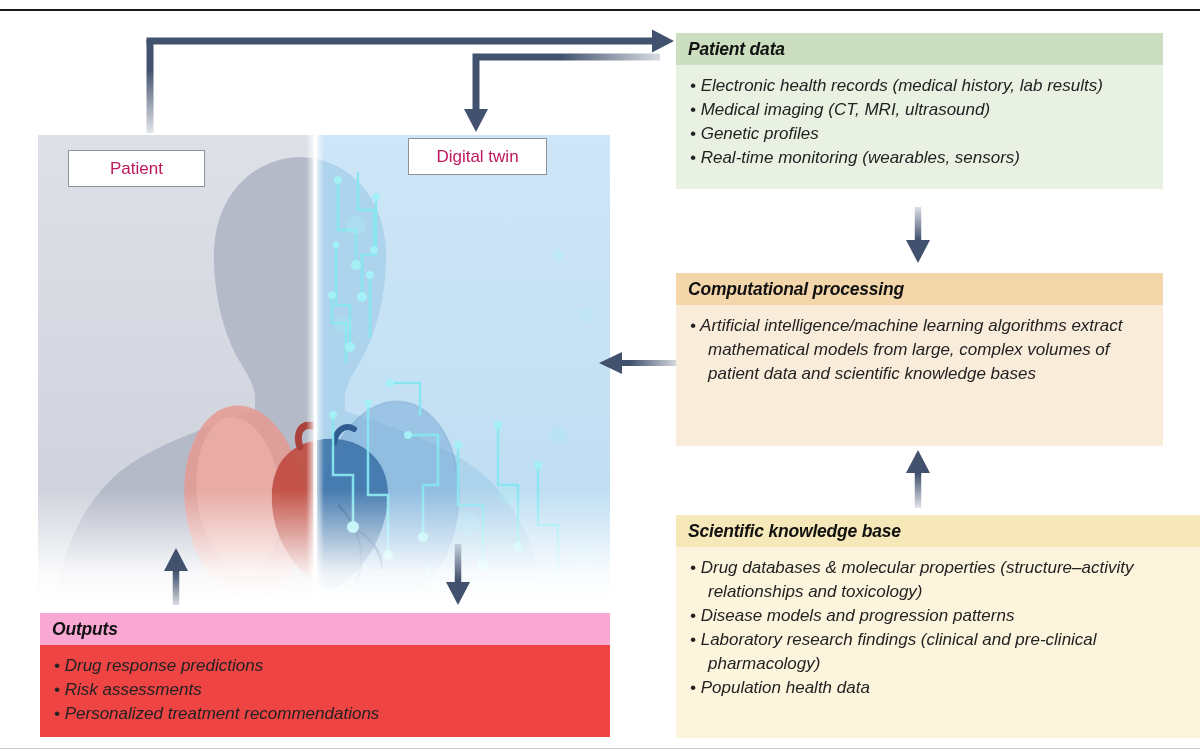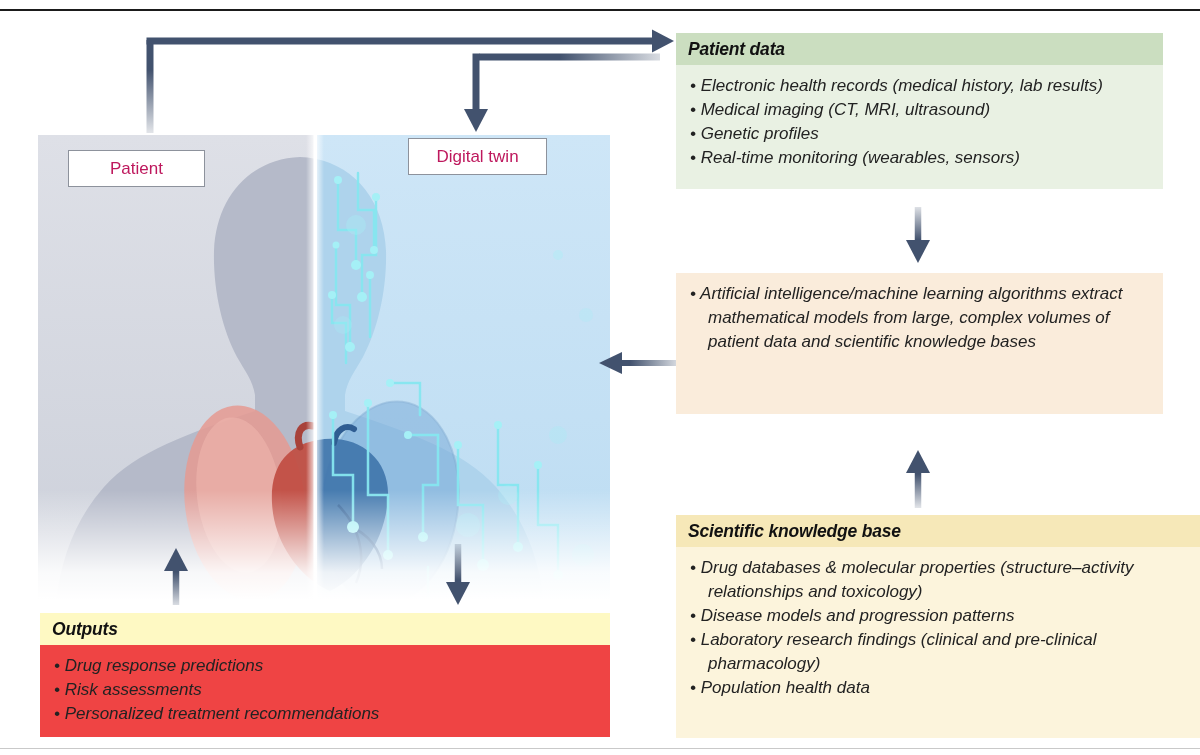--- a/index.html
+++ b/index.html
@@ -241,20 +241,23 @@
       <ul>
         <li>Electronic health records (medical history, lab results)</li>
         <li>Medical imaging (CT, MRI, ultrasound)</li>
         <li>Genetic profiles</li>
         <li>Real-time monitoring (wearables, sensors)</li>
       </ul>
     </div>
   </div>
 
   <div id="box-computational" class="info-box">
+    <div class="box-header" style="background: rgb(243, 214, 169);">
+      <span>Computational processing</span>
+    </div>
     <div class="box-body" style="background: rgb(250, 236, 219);">
       <ul>
         <li>Artificial intelligence/machine learning algorithms extract mathematical models from large, complex volumes of patient data and scientific knowledge bases</li>
       </ul>
     </div>
   </div>
 
   <div id="box-scientific" class="info-box">
     <div class="box-header" style="background: rgb(246, 232, 184);">
       <span>Scientific knowledge base</span>
@@ -263,21 +266,21 @@
       <ul>
         <li>Drug databases &amp; molecular properties (structure–activity relationships and toxicology)</li>
         <li>Disease models and progression patterns</li>
         <li>Laboratory research findings (clinical and pre-clinical pharmacology)</li>
         <li>Population health data</li>
       </ul>
     </div>
   </div>
 
   <div id="box-outputs" class="info-box">
-    <div class="box-header" style="background: #fef9c3;">
+    <div class="box-header" style="background: #f9a8d4;">
       <span>Outputs</span>
     </div>
     <div class="box-body" style="background: #ef4444;">
       <ul>
         <li>Drug response predictions</li>
         <li>Risk assessments</li>
         <li>Personalized treatment recommendations</li>
       </ul>
     </div>
   </div>

